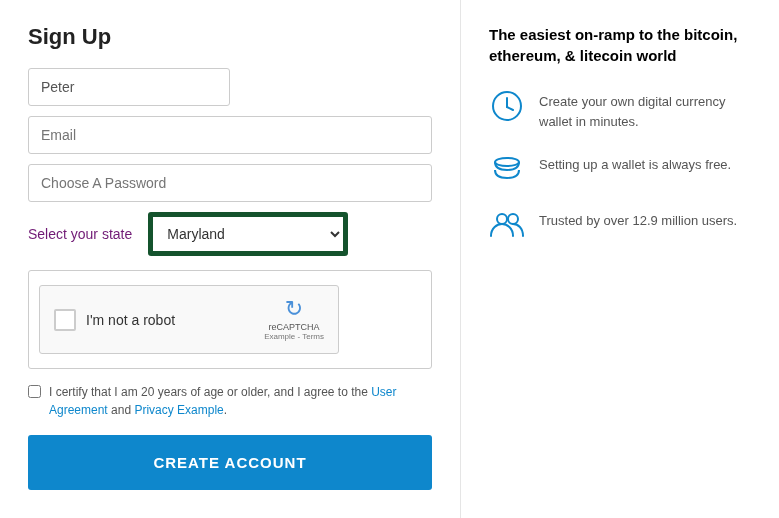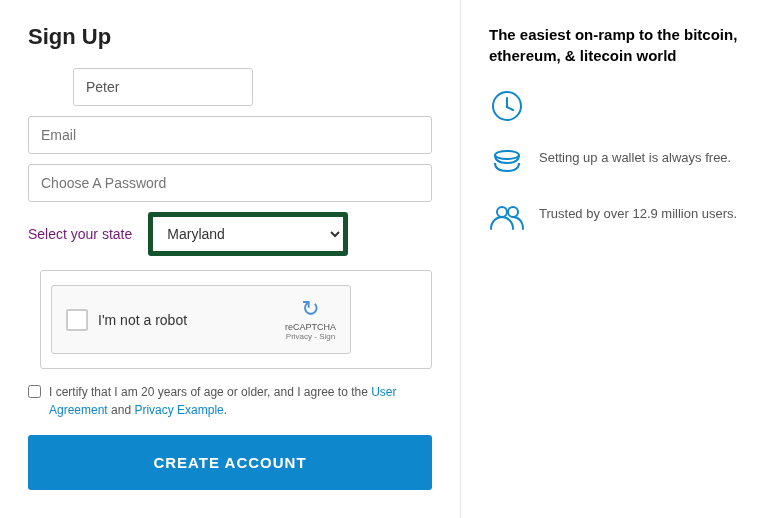--- a/index.html
+++ b/index.html
@@ -29,21 +29,20 @@
       font-size: 22px;
       font-weight: bold;
       margin-bottom: 18px;
       color: #222;
     }
 
     .name-row {
       display: flex;
       gap: 13px;
       margin-bottom: 10px;
-      margin-left: 45px;
     }
 
     .form-input {
       width: 100%;
       padding: 10px 12px;
       border: 1px solid #ccc;
       border-radius: 3px;
       font-size: 14px;
       color: #555;
       outline: none;
@@ -83,21 +82,20 @@
     }
 
     .captcha-box {
       border: 1px solid #ccc;
       border-radius: 3px;
       padding: 14px 10px;
       margin-bottom: 14px;
       display: flex;
       align-items: center;
       justify-content: flex-start;
-      margin-left: 12px;
     }
 
     .captcha-inner {
       display: flex;
       align-items: center;
       justify-content: space-between;
       width: 300px;
       border: 1px solid #ccc;
       border-radius: 3px;
       padding: 12px 14px;
@@ -254,21 +252,21 @@
 
   <div class="captcha-box">
     <div class="captcha-inner">
       <div class="captcha-left">
         <div class="captcha-checkbox"></div>
         <span class="captcha-label">I'm not a robot</span>
       </div>
       <div class="captcha-right">
         <div class="captcha-logo">↻</div>
         <div class="captcha-brand">reCAPTCHA</div>
-        <div class="captcha-links">Privacy - Sign</div>
+        <div class="captcha-links">Example - Terms</div>
       </div>
     </div>
   </div>
 
   <div class="terms-row">
     <input type="checkbox" class="terms-checkbox" style="">
     <span>
       <span>I certify that I am 20 years of age or older, and I agree to the</span>
       <a href="#" class="terms-link">User Agreement</a>
       <span>and</span>
@@ -285,20 +283,21 @@
   <div class="feature-list">
 
     <div class="feature-item">
       <div class="feature-icon">
         <svg width="34" height="34" viewBox="0 0 34 34" fill="none">
           <circle cx="17" cy="17" r="14" stroke="#0e87cc" stroke-width="2" fill="none"></circle>
           <line x1="17" y1="9" x2="17" y2="18" stroke="#0e87cc" stroke-width="2" stroke-linecap="round"></line>
           <line x1="17" y1="18" x2="23" y2="21" stroke="#0e87cc" stroke-width="2" stroke-linecap="round"></line>
         </svg>
       </div>
+      <div class="feature-text">Create your own digital currency wallet in minutes.</div>
     </div>
 
     <div class="feature-item">
       <div class="feature-icon">
         <svg width="34" height="34" viewBox="0 0 34 34" fill="none">
           <ellipse cx="17" cy="10" rx="12" ry="4" stroke="#0e87cc" stroke-width="2" fill="none"></ellipse>
           <path d="M5 10 Q5 18 17 18 Q29 18 29 10" stroke="#0e87cc" stroke-width="2" fill="none"></path>
           <path d="M5 18 Q5 26 17 26 Q29 26 29 18" stroke="#0e87cc" stroke-width="2" fill="none"></path>
         </svg>
       </div>

